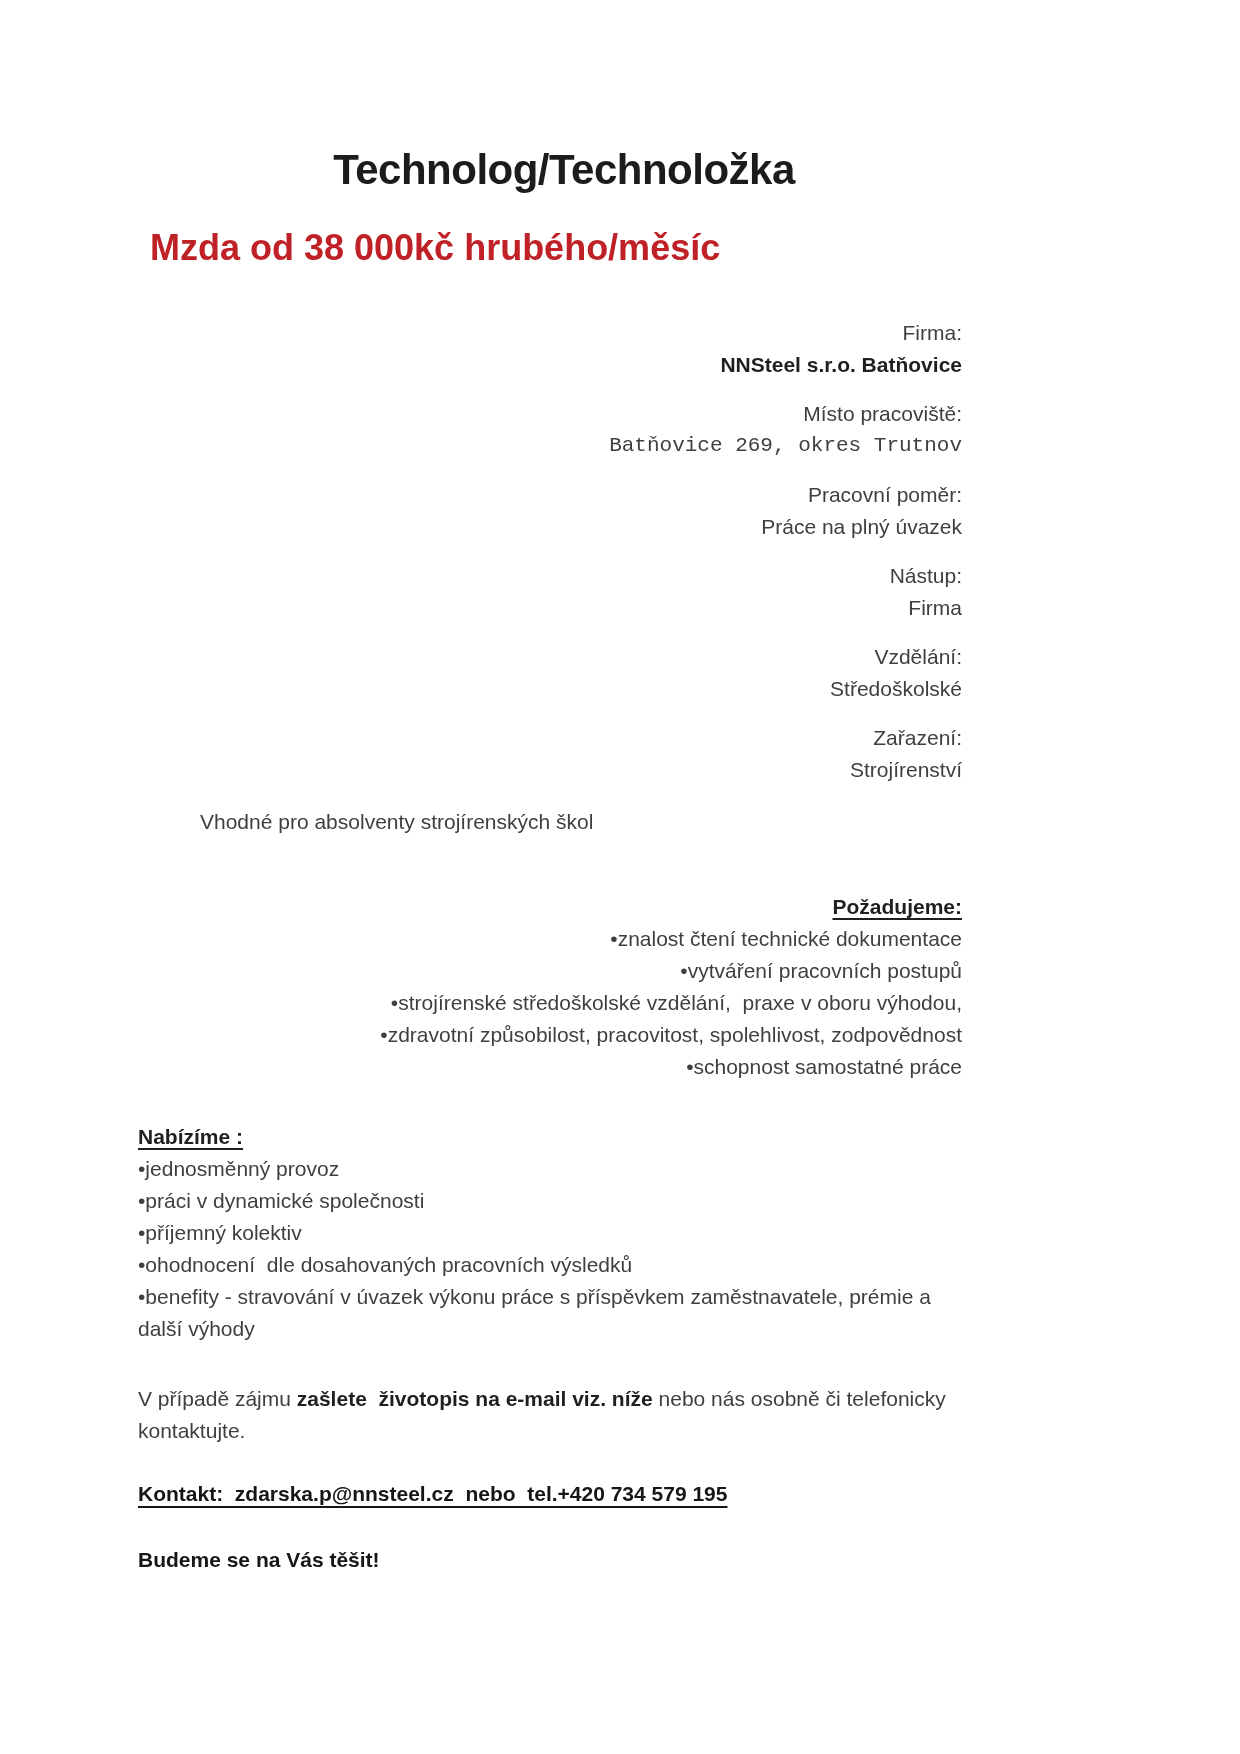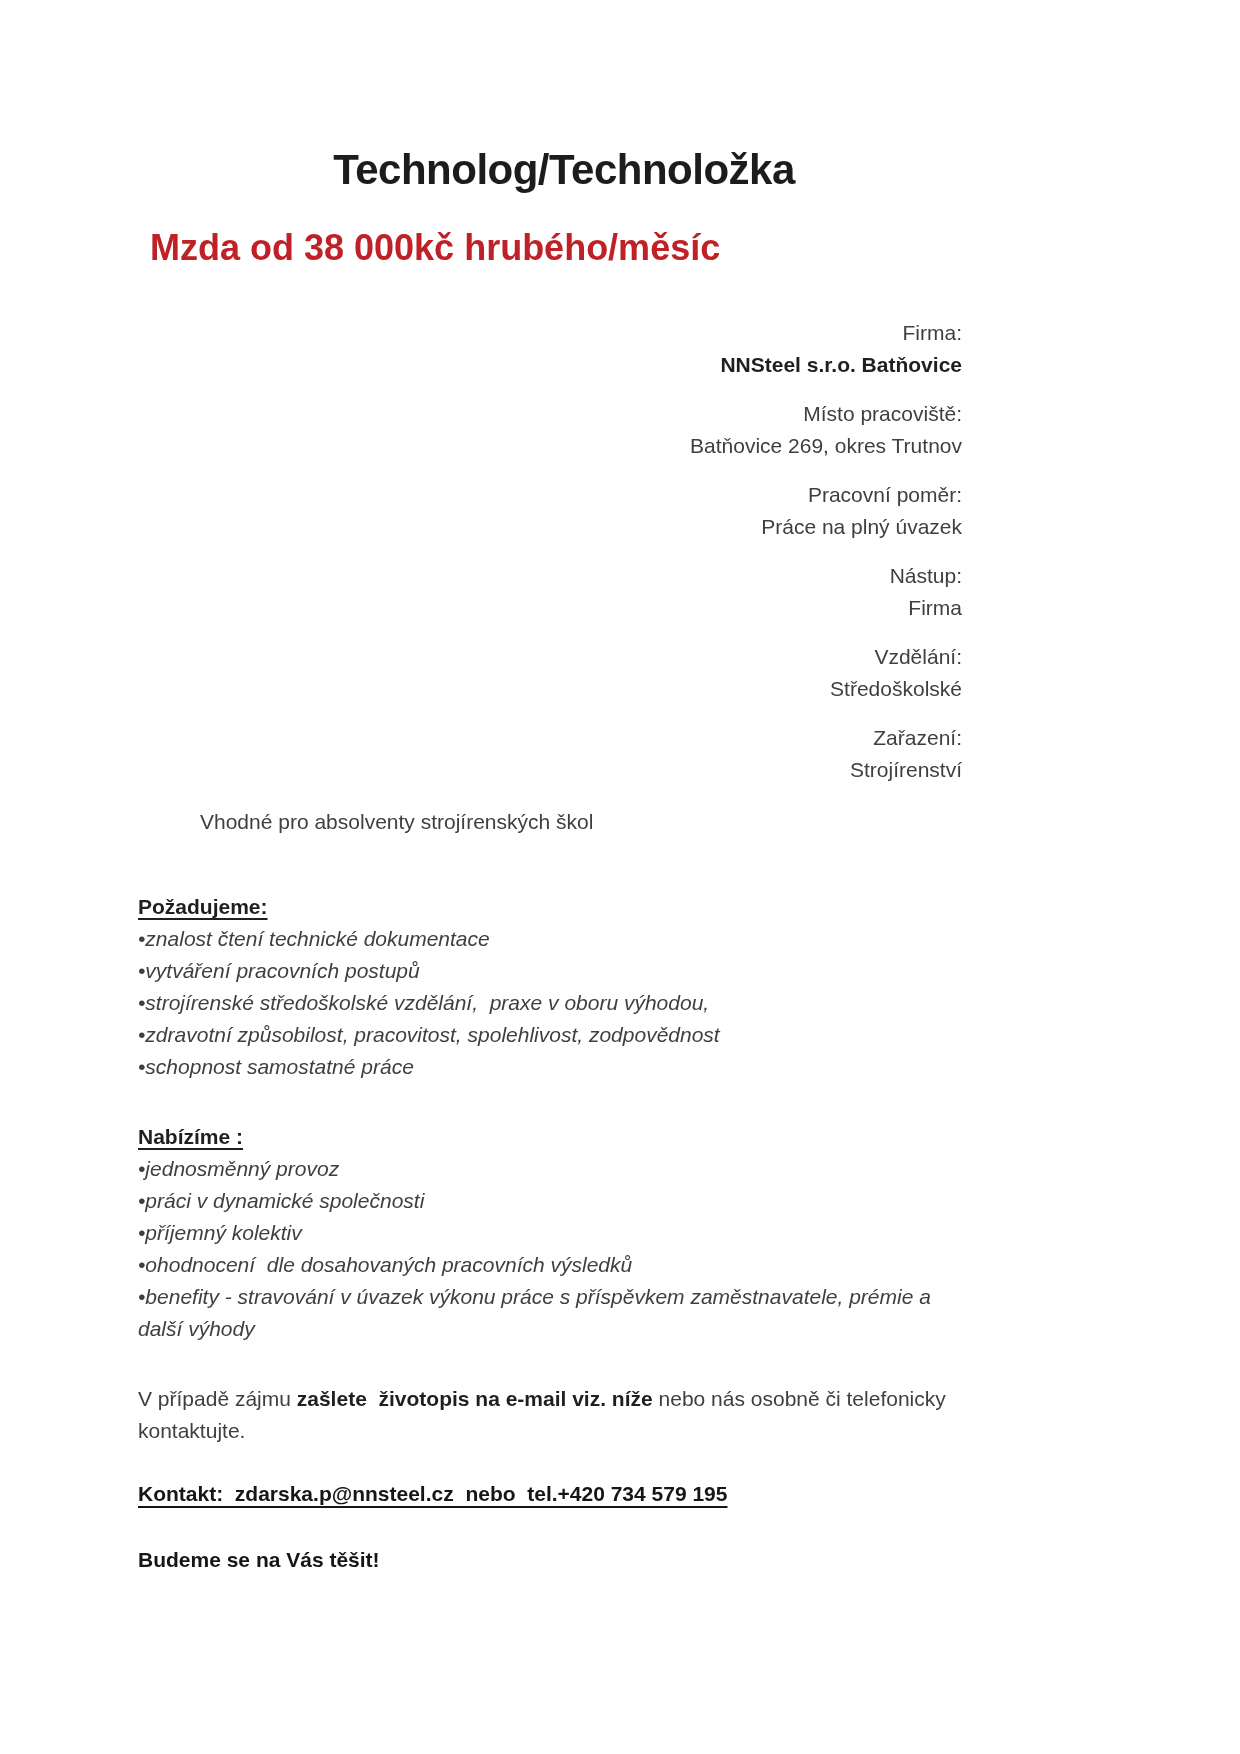--- a/index.html
+++ b/index.html
@@ -37,36 +37,36 @@
     font-size: 36px;
     line-height: 34px;
     font-weight: 700;
   }
 
   .fields { margin-top: 52px; }
   .field { margin-bottom: 17px; text-align: right; }
   .field-label { color: #3f3f3f; }
   .field-value { display: block; }
   .ind-sm { padding-left: 44px; }
-  .ind-md { padding-left: 57px; }
+  .ind-md { padding-left: 57px; font-family: Liberation Mono, monospace; }
   .ind-lg { padding-left: 62px; }
   .bold-val { font-weight: 700; color: #1f1f1f; }
 
   .note { margin-top: 20px; padding-left: 62px; }
 
-  .section-req { margin-top: 53px; }
+  .section-req { margin-top: 53px; text-align: right; }
   .section-offer { margin-top: 38px; }
   .section-heading {
     font-weight: 700;
     color: #1f1f1f;
     text-decoration: underline;
     text-decoration-thickness: 2px;
     text-underline-offset: 4px;
   }
-  .bullet-line { display: block; font-style: italic; }
+  .bullet-line { display: block; }
   .bullet-glyph { display: inline; }
 
   .closing { margin-top: 38px; max-width: 960px; }
   .closing .b { font-weight: 700; color: #1f1f1f; }
 
   .contact-line {
     margin-top: 31px;
     font-weight: 700;
     color: #161616;
     text-decoration: underline;

